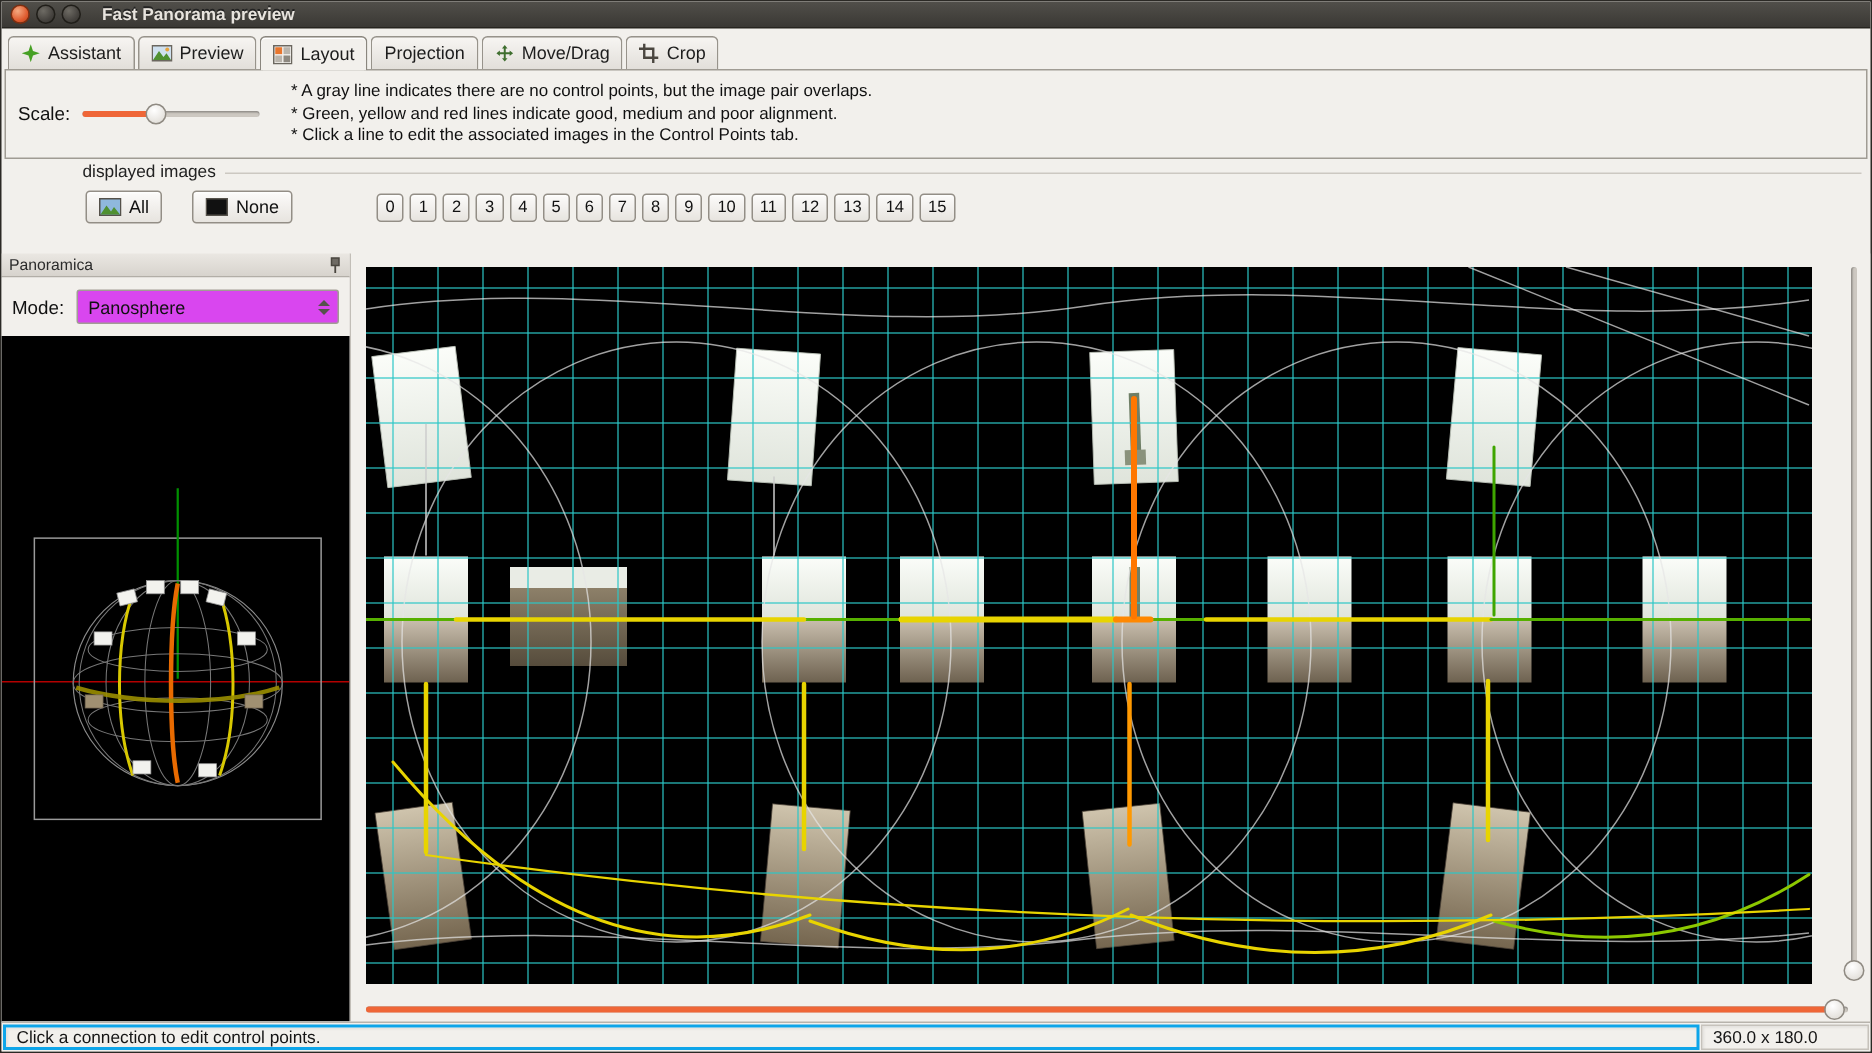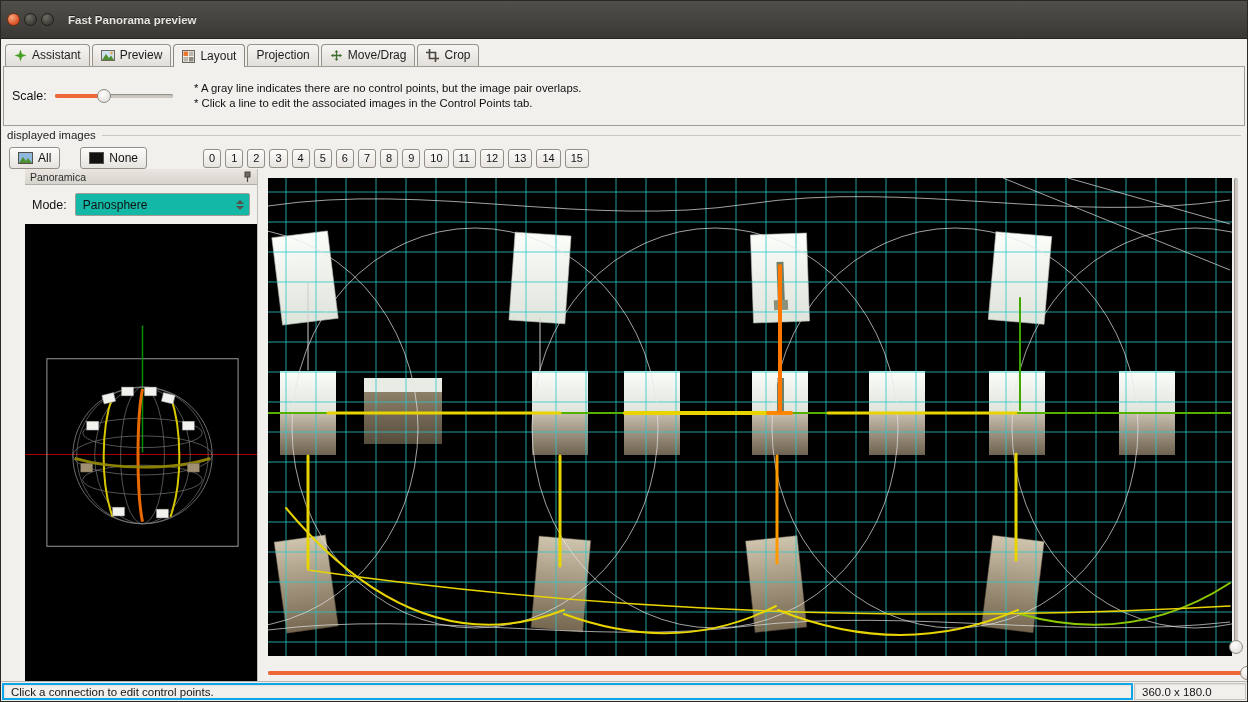--- a/index.html
+++ b/index.html
@@ -4,21 +4,21 @@
 <style>
   * { box-sizing: border-box; }
   html,body { margin:0; padding:0; background:#5a5751; }
   .window {
     position:relative; width:1248px; height:702px; overflow:hidden;
     font-family:"Liberation Sans", sans-serif; background:#f2f0ec;
     border:1px solid #2b2925;
   }
   
   .titlebar {
-    height:38px; display:flex; align-items:center; padding:0 6px;
+    height:18px; display:flex; align-items:center; padding:0 6px;
     background:linear-gradient(#514f4a,#3a3834); border-bottom:1px solid #26241f;
   }
   .wbtn { width:13px; height:13px; border-radius:50%; margin-right:4px; flex:none; }
   .wbtn.close { background:radial-gradient(circle at 35% 30%, #f4a981, #df5a2e 62%, #b0411d); border:1px solid #7d2e10; }
   .wbtn.minmax { background:radial-gradient(circle at 35% 30%, #6e6b64, #45423e 62%, #33312c); border:1px solid #201e19; }
   .wtitle { color:#e8e4de; font-size:11.5px; font-weight:bold; margin-left:10px; text-shadow:0 -1px 0 #222; }
   
   .tabbar { display:flex; align-items:flex-end; padding:3px 6px 0 4px; height:27px; gap:2px; overflow:visible; }
   .tab {
     display:inline-flex; align-items:center; gap:5px; padding:3px 8px 4px;
@@ -39,46 +39,46 @@
   .scale-wrap { display:flex; align-items:center; gap:8px; width:168px; flex:none; }
   .scale-label { font-size:12.5px; color:#111; }
   .slider { position:relative; width:118px; height:14px; flex:none; }
   .slider-track { position:absolute; left:0; right:0; top:5px; height:4px; border-radius:2px;
     background:#cdc8c1; box-shadow:inset 0 1px 1px rgba(0,0,0,.3); }
   .slider-fill { position:absolute; left:0; width:42%; top:5px; height:4px; border-radius:2px; background:var(--accent,#ef6637); }
   .slider-handle { position:absolute; left:calc(42% - 7px); top:0; width:14px; height:14px; border-radius:50%;
     background:radial-gradient(circle at 40% 30%, #ffffff, #dbd7d0); border:1px solid #8f8a82; }
   .help { font-size:11.3px; color:#101010; line-height:1.32; }
   
-  .displayed { padding:3px 6px 0 6px; }
+  .displayed { padding:3px 6px 0 6px;margin-left:48px; }
   .frame-head { display:flex; align-items:center; gap:6px; }
   .frame-label { font-size:11.5px; color:#222; flex:none; }
   .frame-line { flex:1; height:1px; background:#ccc8c1; }
   .imgbtn-row { display:flex; align-items:center; padding:6px 0 6px 2px; gap:20px; }
   .btn {
     display:inline-flex; align-items:center; justify-content:center; gap:5px;
     padding:3px 8px; border:1px solid #938e86; border-radius:3px;
     background:linear-gradient(#fcfbfa,#e7e4df); font-size:12px; color:#111;
     box-shadow:inset 0 1px 0 rgba(255,255,255,.7); font-family:inherit; cursor:default;
   }
   .numbtn { padding:2px 5px; font-size:11px; height:19px; min-width:15px; }
   .group-gap { width:16px; flex:none; }
   
   .main { position:absolute; top:168px; left:0; right:0; bottom:20px; display:flex; }
-  .dock { width:233px; flex:none; display:flex; flex-direction:column; border-right:1px solid #c2beb7;margin-left:24px; }
+  .dock { width:233px; flex:none; display:flex; flex-direction:column; border-right:1px solid #c2beb7; }
   .dock-head {
     height:16px; flex:none; display:flex; align-items:center; justify-content:space-between;
     padding:0 5px; font-size:10.5px; color:#2b2b2b;
     background:linear-gradient(#eae7e2,#d7d3cd); border-bottom:1px solid #b2aea7;
   }
   .dock-mode { height:39px; flex:none; display:flex; align-items:center; gap:8px; padding:0 7px; background:#f2f0ec; }
   .mode-label { font-size:12.5px; color:#111; }
   .combo {
     width:176px; height:23px; display:flex; align-items:center; justify-content:space-between;
-    background:#14b8a6; border:1px solid #a19c94; border-radius:2px; padding:0 5px 0 7px; font-size:12px; color:#111;
+    background:#d946ef; border:1px solid #a19c94; border-radius:2px; padding:0 5px 0 7px; font-size:12px; color:#111;
   }
   .spin { display:flex; flex-direction:column; gap:2px; align-items:center; }
   .tri-up { width:0; height:0; border-left:4px solid transparent; border-right:4px solid transparent; border-bottom:4px solid #55524c; }
   .tri-dn { width:0; height:0; border-left:4px solid transparent; border-right:4px solid transparent; border-top:4px solid #55524c; }
   .preview3d { flex:1; background:#000; position:relative; overflow:hidden; }
   .preview3d svg { display:block; width:100%; height:100%; }
   
   .canvas-area { flex:1; position:relative; background:#f2f0ec; }
   .canvas { position:absolute; left:10px; top:9px; width:964px; height:478px; background:#000; }
   .canvas svg { display:block; }
@@ -170,20 +170,21 @@
     <div class="scale-wrap">
       <span class="scale-label">Scale:</span>
       <div class="slider">
         <div class="slider-track"></div>
         <div class="slider-fill"></div>
         <div class="slider-handle"></div>
       </div>
     </div>
     <div class="help">
       <div>* A gray line indicates there are no control points, but the image pair overlaps.</div>
+      <div>* Green, yellow and red lines indicate good, medium and poor alignment.</div>
       <div>* Click a line to edit the associated images in the Control Points tab.</div>
     </div>
   </div>
 
   <div class="displayed">
     <div class="frame-head">
       <span class="frame-label">displayed images</span>
       <span class="frame-line"></span>
     </div>
     <div class="imgbtn-row">

